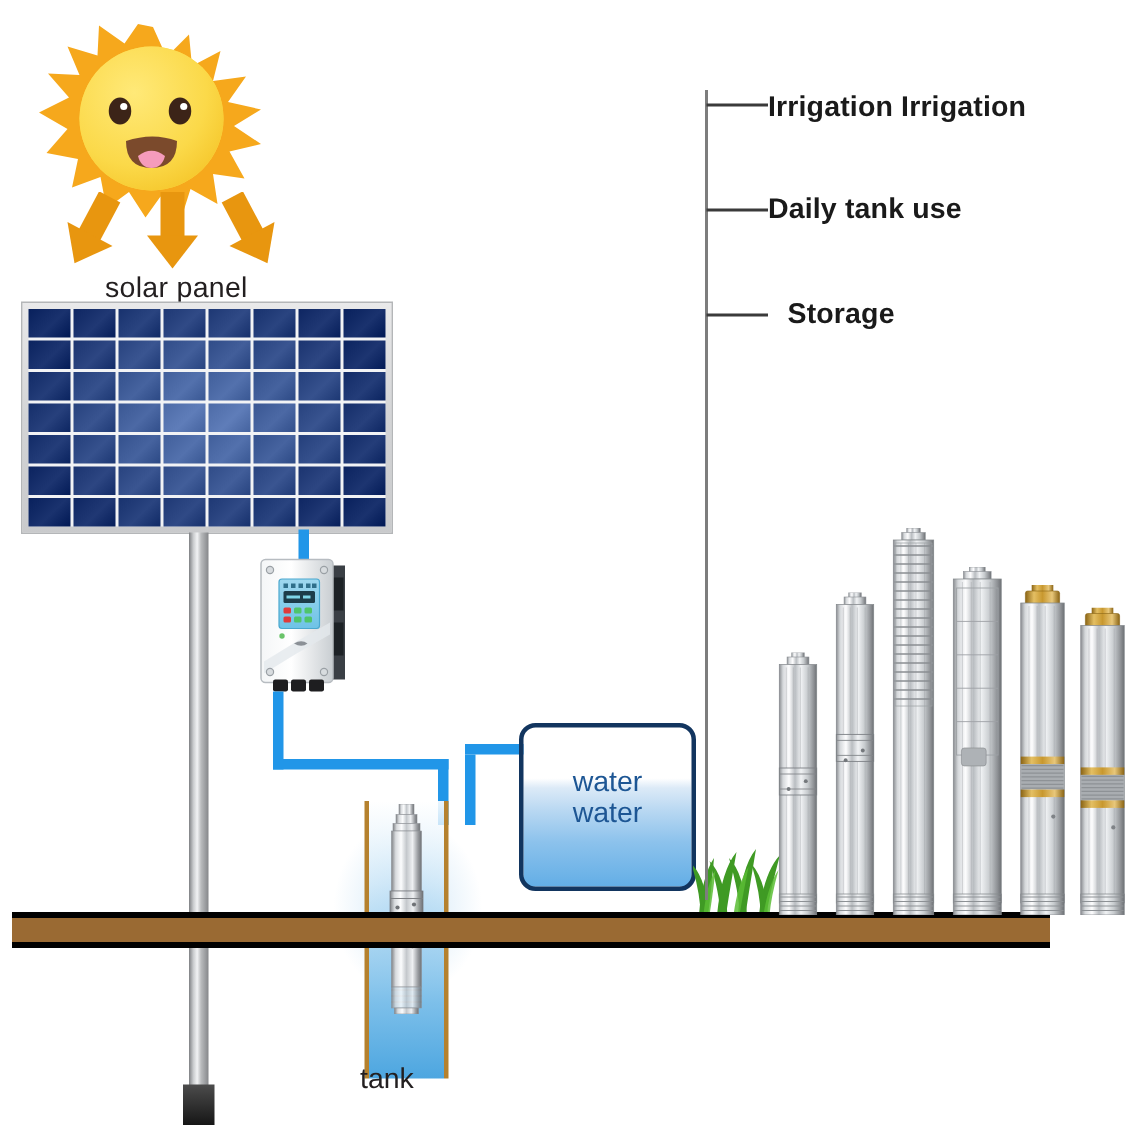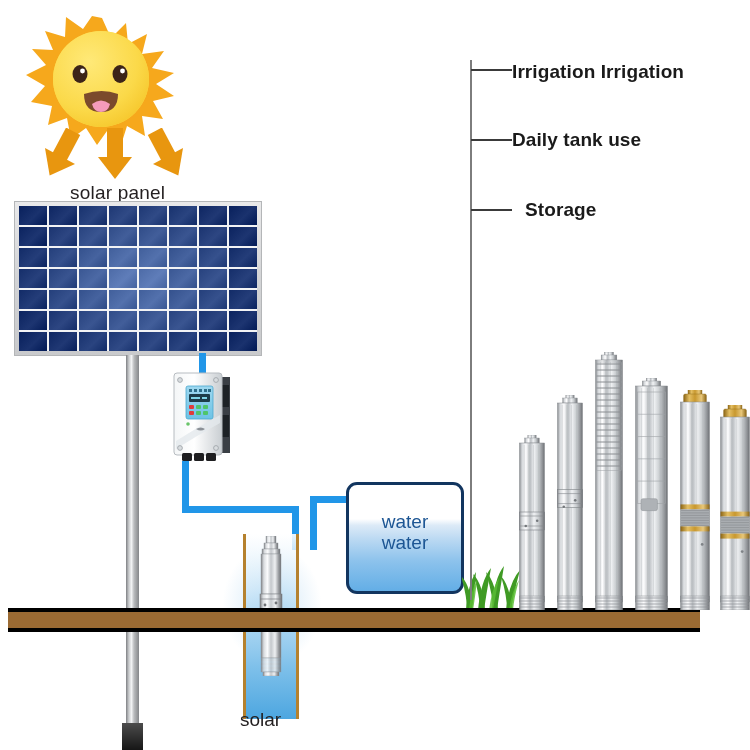--- a/index.html
+++ b/index.html
@@ -390,21 +390,21 @@
       <g stroke="#8a8d91" stroke-width=".6">
         <line x1="5" y1="124" x2="25" y2="124"></line>
         <line x1="5" y1="128" x2="25" y2="128"></line>
         <line x1="5" y1="132" x2="25" y2="132"></line>
       </g>
       <rect x="5" y="122" width="20" height="14" fill="url(#steelv)" opacity=".85" stroke="#8c9095" stroke-width=".4"></rect>
       <rect x="7" y="136" width="16" height="4" fill="url(#steelv)" stroke="#8c9095" stroke-width=".4"></rect>
     </svg>
   </div>
 
-  <div class="lbl" id="label-pump">solar</div>
+  <div class="lbl" id="label-pump">tank</div>
 
   <div id="water-tank">
     <div id="water-tank-label">
       <div>water</div>
       <div>water</div>
     </div>
   </div>
 
   <div id="grass">
     <svg width="64" height="54" viewBox="0 0 64 54">

